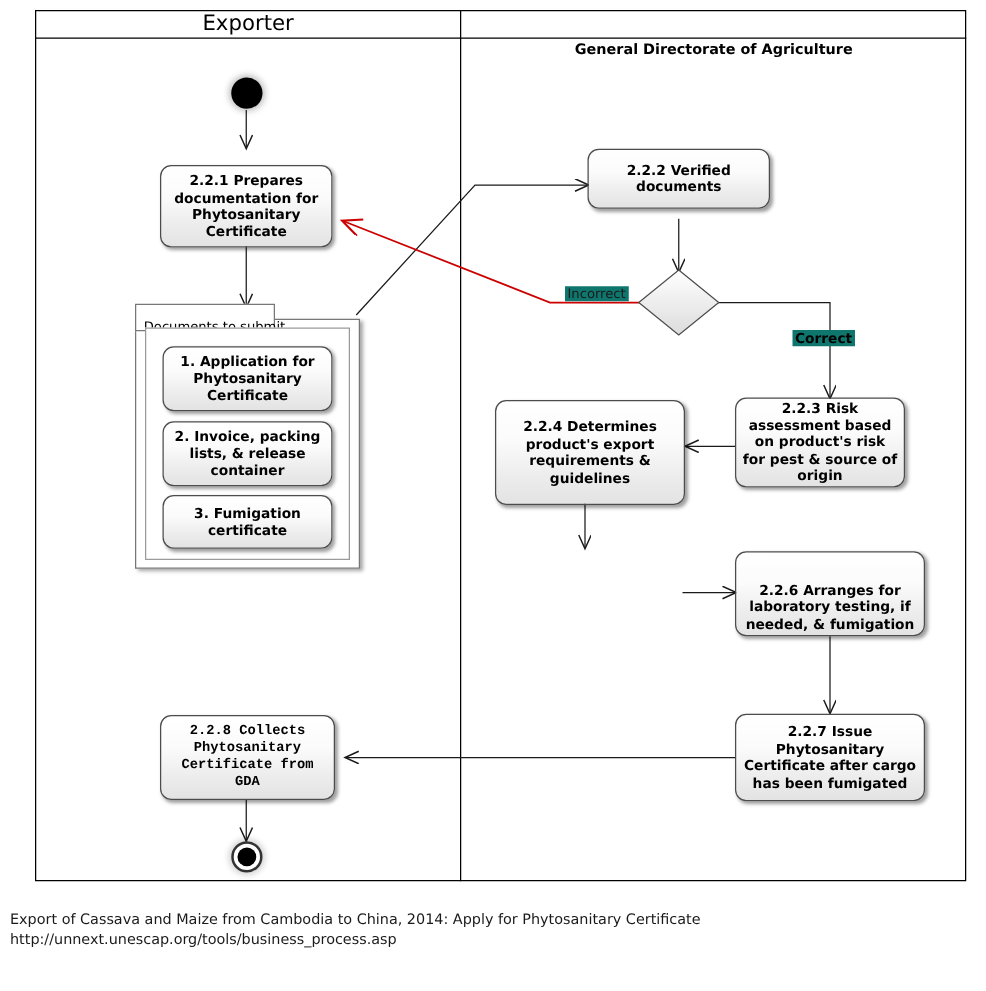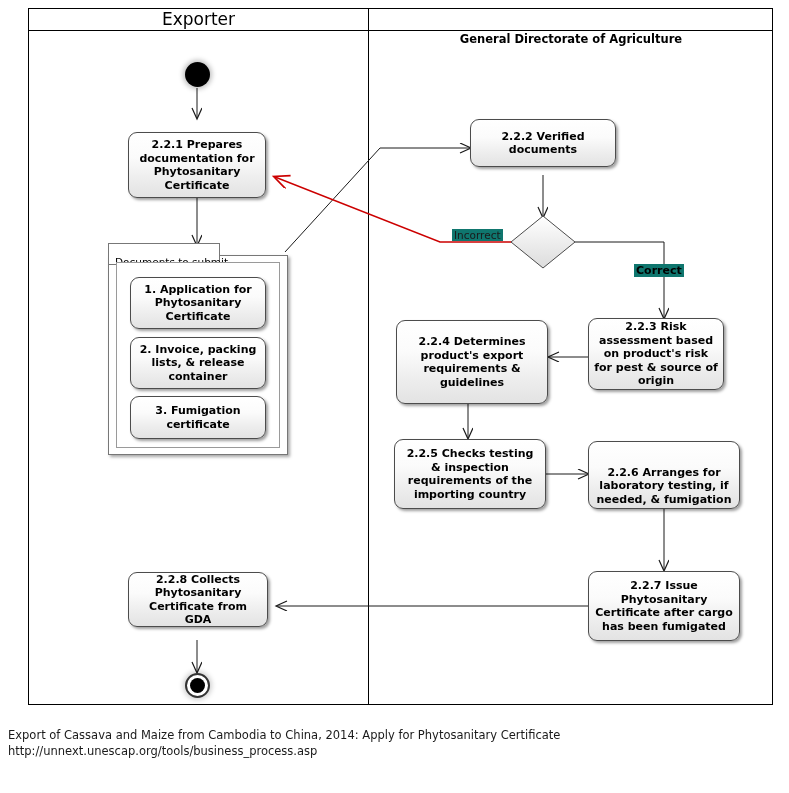--- a/index.html
+++ b/index.html
@@ -171,33 +171,30 @@
   <div class="edge-label bold" style="left:634px;top:224px;margin-top:40px;">Correct</div>
 
   <div class="node" style="left:588px;top:318px;width:136px;height:72px;">
     <span>2.2.3 Risk assessment based on product's risk for pest &amp; source of origin</span>
   </div>
 
   <div class="node" style="left:396px;top:320px;width:152px;height:84px;">
     <span>2.2.4 Determines product's export requirements &amp; guidelines</span>
   </div>
 
-  <div class="node" style="left:394px;top:439px;width:152px;height:70px;">
-    <span>2.2.5 Checks testing &amp; inspection requirements of the importing country</span>
-  </div>
 
   <div class="node" style="left:588px;top:441px;width:152px;height:68px;align-items:flex-end;">
     <span>2.2.6 Arranges for laboratory testing, if needed, &amp; fumigation</span>
   </div>
 
   <div class="node" style="left:588px;top:571px;width:152px;height:70px;">
     <span>2.2.7 Issue Phytosanitary Certificate after cargo has been fumigated</span>
   </div>
 
-  <div class="node" style="left:128px;top:572px;width:140px;height:55px;">
+  <div class="node" style="left:128px;top:572px;width:140px;height:68px;font-family:Liberation Mono, monospace;">
     <span>2.2.8 Collects Phytosanitary Certificate from GDA</span>
   </div>
 
   <div class="end-node" style="left:185px;top:673px;"></div>
 
   <div class="caption">
     <div>Export of Cassava and Maize from Cambodia to China, 2014: Apply for Phytosanitary Certificate</div>
     <div>http://unnext.unescap.org/tools/business_process.asp</div>
   </div>
 

